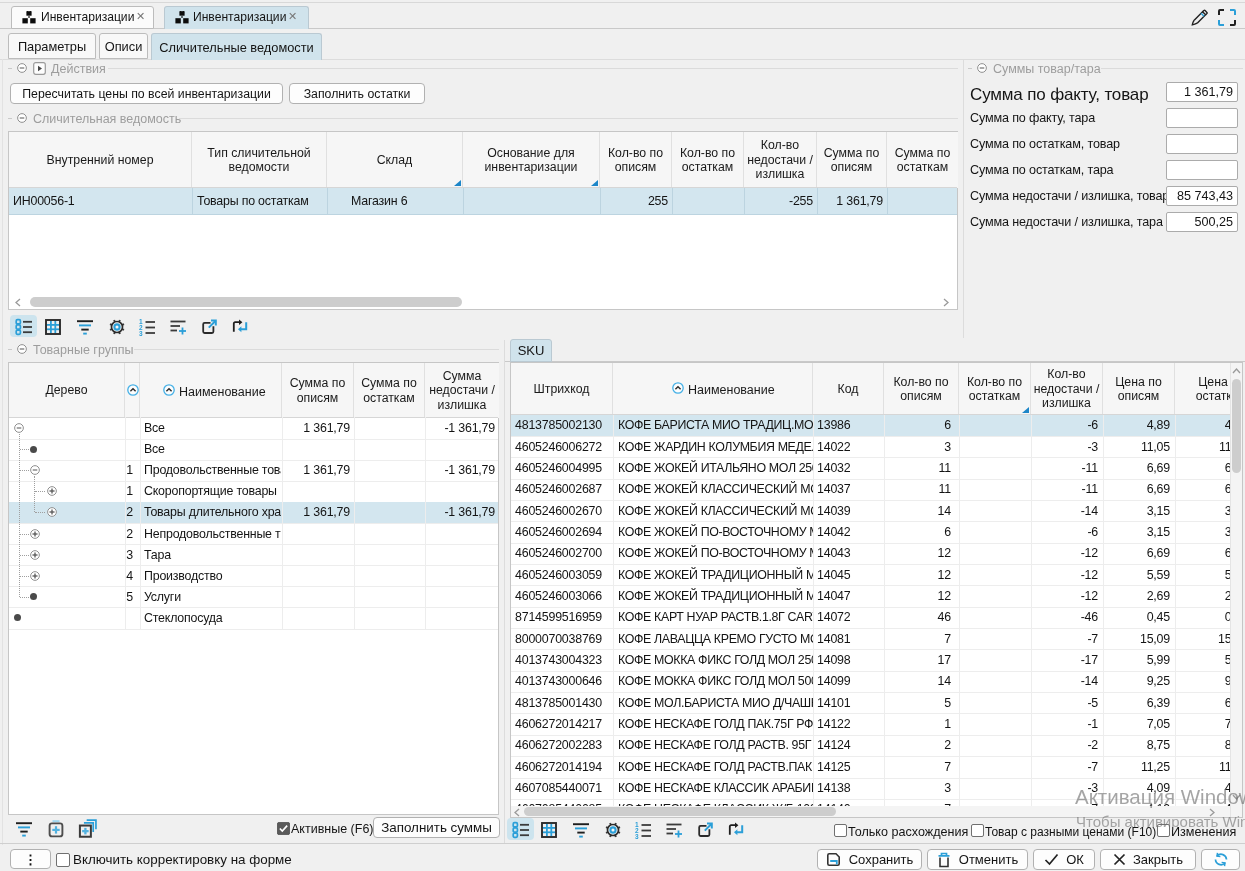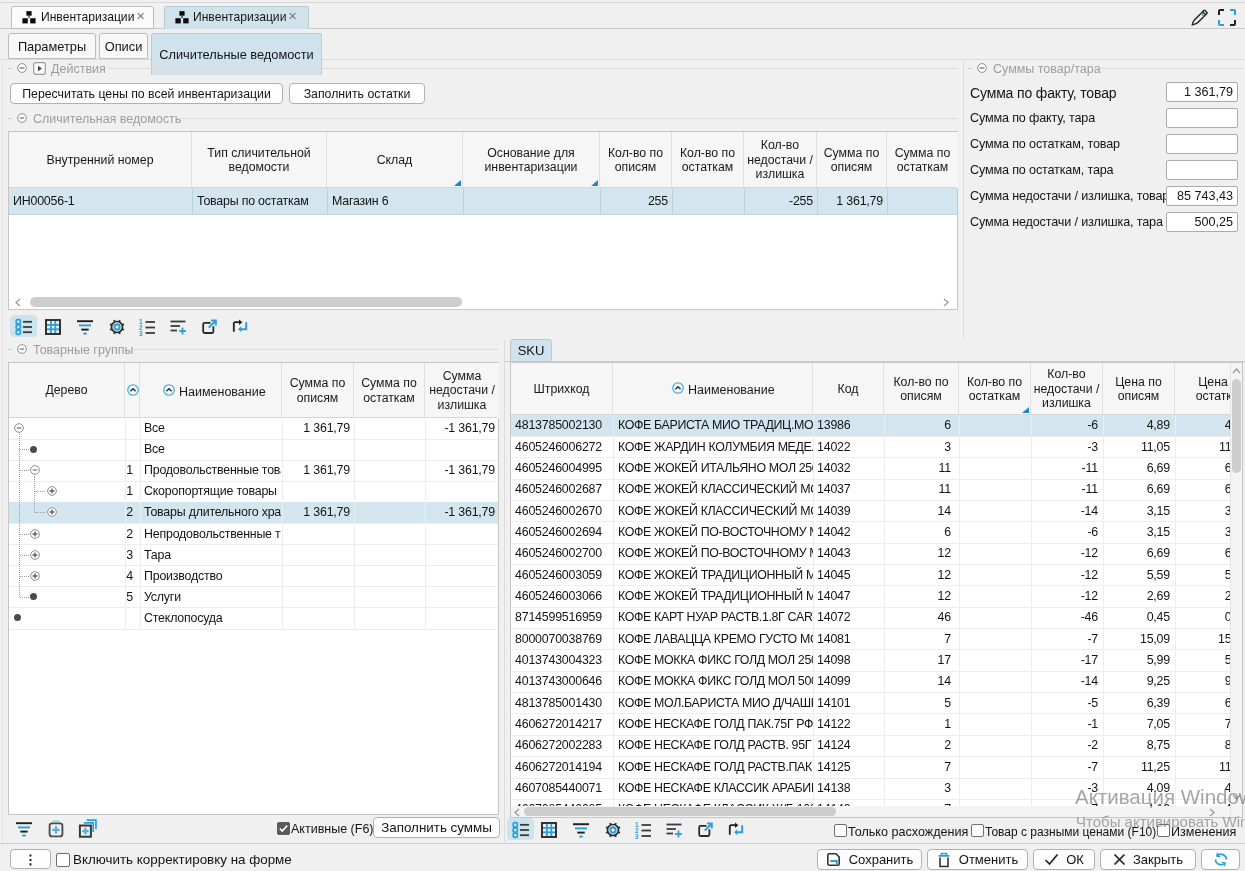--- a/index.html
+++ b/index.html
@@ -54,21 +54,21 @@
 </svg>
 <svg class="abs" style="left:1217px;top:8px" width="20" height="19" viewBox="0 0 20 19">
 <path d="M2 7 V3 Q2 2 3 2 H7" fill="none" stroke="#222" stroke-width="2"></path>
 <path d="M13 2 H17 Q18 2 18 3 V7" fill="none" stroke="#2b9fd8" stroke-width="2"></path>
 <path d="M2 12 V16 Q2 17 3 17 H7" fill="none" stroke="#2b9fd8" stroke-width="2"></path>
 <path d="M13 17 H17 Q18 17 18 16 V12" fill="none" stroke="#222" stroke-width="2"></path>
 </svg>
 <div class="abs" style="left:0;top:59px;width:1245px;border-top:1px solid #dcdcdc"></div>
 <div class="tab" style="left:8px;top:33px;width:88px;height:26px;font-size:12.8px">Параметры</div>
 <div class="tab" style="left:99px;top:33px;width:49px;height:26px;font-size:12.8px">Описи</div>
-<div class="tab active" style="left:151px;top:33px;width:171px;height:42px;font-size:12.8px;border-bottom:none">Сличительные ведомости</div>
+<div class="tab active" style="left:151px;top:33px;width:171px;height:27px;font-size:12.8px;border-bottom:none">Сличительные ведомости</div>
 <div class="abs" style="left:2px;top:59px;height:786px;border-left:1px solid #e2e2e2"></div>
 <div class="abs" style="left:963px;top:59px;height:279px;border-left:1px solid #dcdcdc"></div>
 <div class="abs" style="left:8px;top:68px;width:4px;border-top:1px solid #c9c9c9"></div>
 <svg class="abs" style="left:17px;top:63px" width="10" height="10" viewBox="0 0 11 11">
     <circle cx="5.5" cy="5.5" r="4.8" fill="#fff" stroke="#8f8f8f" stroke-width="1.1"></circle>
     <line x1="3" y1="5.5" x2="8" y2="5.5" stroke="#6d6d6d" stroke-width="1.3"></line>
   </svg>
 <svg class="abs" style="left:33px;top:62px" width="13" height="13" viewBox="0 0 13 13">
     <rect x="0.7" y="0.7" width="11.6" height="11.6" rx="2" fill="#fdfdfd" stroke="#9a9a9a" stroke-width="1.2"></rect>
     <path d="M5 3.8 L9 6.5 L5 9.2 Z" fill="#454545"></path>
@@ -102,21 +102,21 @@
 <div class="abs" style="left:327px;top:188px;height:26px;border-left:1px solid #bcd4e0"></div>
 <div class="abs" style="left:463px;top:188px;height:26px;border-left:1px solid #bcd4e0"></div>
 <div class="abs" style="left:600px;top:188px;height:26px;border-left:1px solid #bcd4e0"></div>
 <div class="abs" style="left:672px;top:188px;height:26px;border-left:1px solid #bcd4e0"></div>
 <div class="abs" style="left:744px;top:188px;height:26px;border-left:1px solid #bcd4e0"></div>
 <div class="abs" style="left:817px;top:188px;height:26px;border-left:1px solid #bcd4e0"></div>
 <div class="abs" style="left:887px;top:188px;height:26px;border-left:1px solid #bcd4e0"></div>
 <div class="abs" style="left:9px;top:214px;width:948px;border-top:1px solid #bcd4e0"></div>
 <div class="cell" style="left:8px;top:188px;width:184px;height:26px;padding-left:5px">ИН00056-1</div>
 <div class="cell" style="left:192px;top:188px;width:135px;height:26px;padding-left:5px">Товары по остаткам</div>
-<div class="cell" style="left:323px;top:188px;width:136px;height:26px;padding-left:9px">Магазин 6</div>
+<div class="cell" style="left:342px;top:188px;width:136px;height:26px;padding-left:9px">Магазин 6</div>
 <div class="cell num" style="left:600px;top:188px;width:72px;height:26px;padding-right:4px">255</div>
 <div class="cell num" style="left:744px;top:188px;width:73px;height:26px;padding-right:4px">-255</div>
 <div class="cell num" style="left:817px;top:188px;width:70px;height:26px;padding-right:4px">1 361,79</div>
 <svg class="abs" style="left:14px;top:298px" width="8" height="9" viewBox="0 0 8 9">
     <path d="M6 1 L2 4.5 L6 8" fill="none" stroke="#9a9a9a" stroke-width="1.3"></path>
   </svg>
 <div class="abs" style="left:30px;top:297px;width:432px;height:10px;background:#cdcdcd;border-radius:5px"></div>
 <svg class="abs" style="left:942px;top:298px" width="8" height="9" viewBox="0 0 8 9">
     <path d="M2 1 L6 4.5 L2 8" fill="none" stroke="#9a9a9a" stroke-width="1.3"></path>
   </svg>
@@ -578,21 +578,21 @@
 <div class="lbl" style="left:985px;top:825px;font-size:12px">Товар с разными ценами (F10)</div>
 <div class="cb" style="left:1157px;top:824px;width:13px;height:13px"></div>
 <div class="lbl" style="left:1171px;top:825px;font-size:12.6px">Изменения</div>
 <div class="abs" style="left:968px;top:68px;width:4px;border-top:1px solid #c9c9c9"></div>
 <svg class="abs" style="left:977px;top:63px" width="10" height="10" viewBox="0 0 11 11">
     <circle cx="5.5" cy="5.5" r="4.8" fill="#fff" stroke="#8f8f8f" stroke-width="1.1"></circle>
     <line x1="3" y1="5.5" x2="8" y2="5.5" stroke="#6d6d6d" stroke-width="1.3"></line>
   </svg>
 <div class="abs glabel" style="left:993px;top:62px">Суммы товар/тара</div>
 <div class="abs" style="left:1101px;top:68px;width:142px;border-top:1px solid #dbdbdb"></div>
-<div class="lbl" style="left:970px;top:85px;font-size:14px;letter-spacing:-0.15px">Сумма по факту, товар</div>
+<div class="lbl" style="left:970px;top:85px;font-size:17px;letter-spacing:-0.15px">Сумма по факту, товар</div>
 <div class="abs" style="left:1166px;top:82px;width:72px;height:20px;box-sizing:border-box;background:#fff;border:1px solid #ababab;border-radius:2px;display:flex;align-items:center;justify-content:flex-end;padding-right:4px;font-size:12.6px">1 361,79</div>
 <div class="lbl" style="left:970px;top:111px;font-size:12.6px;letter-spacing:-0.15px">Сумма по факту, тара</div>
 <div class="abs" style="left:1166px;top:108px;width:72px;height:20px;box-sizing:border-box;background:#fff;border:1px solid #ababab;border-radius:2px;display:flex;align-items:center;justify-content:flex-end;padding-right:4px;font-size:12.6px"></div>
 <div class="lbl" style="left:970px;top:137px;font-size:12.6px;letter-spacing:-0.15px">Сумма по остаткам, товар</div>
 <div class="abs" style="left:1166px;top:134px;width:72px;height:20px;box-sizing:border-box;background:#fff;border:1px solid #ababab;border-radius:2px;display:flex;align-items:center;justify-content:flex-end;padding-right:4px;font-size:12.6px"></div>
 <div class="lbl" style="left:970px;top:163px;font-size:12.6px;letter-spacing:-0.15px">Сумма по остаткам, тара</div>
 <div class="abs" style="left:1166px;top:160px;width:72px;height:20px;box-sizing:border-box;background:#fff;border:1px solid #ababab;border-radius:2px;display:flex;align-items:center;justify-content:flex-end;padding-right:4px;font-size:12.6px"></div>
 <div class="lbl" style="left:970px;top:189px;font-size:12.6px;letter-spacing:-0.15px">Сумма недостачи / излишка, товар</div>
 <div class="abs" style="left:1166px;top:186px;width:72px;height:20px;box-sizing:border-box;background:#fff;border:1px solid #ababab;border-radius:2px;display:flex;align-items:center;justify-content:flex-end;padding-right:4px;font-size:12.6px">85 743,43</div>
 <div class="lbl" style="left:970px;top:215px;font-size:12.6px;letter-spacing:-0.15px">Сумма недостачи / излишка, тара</div>

